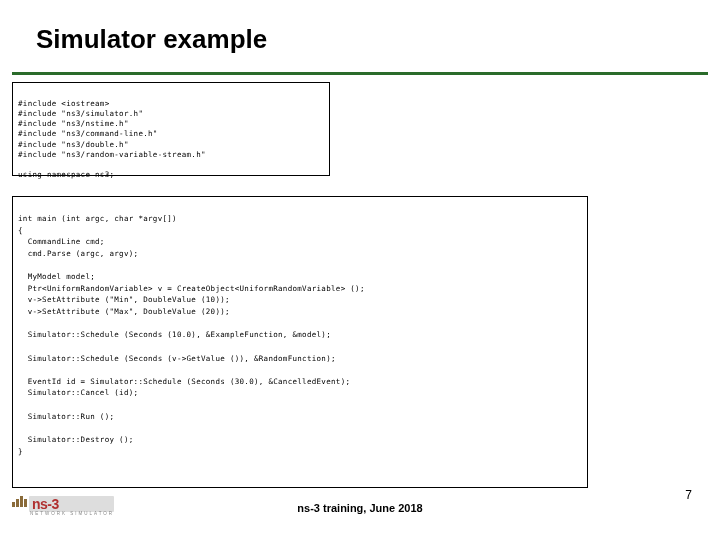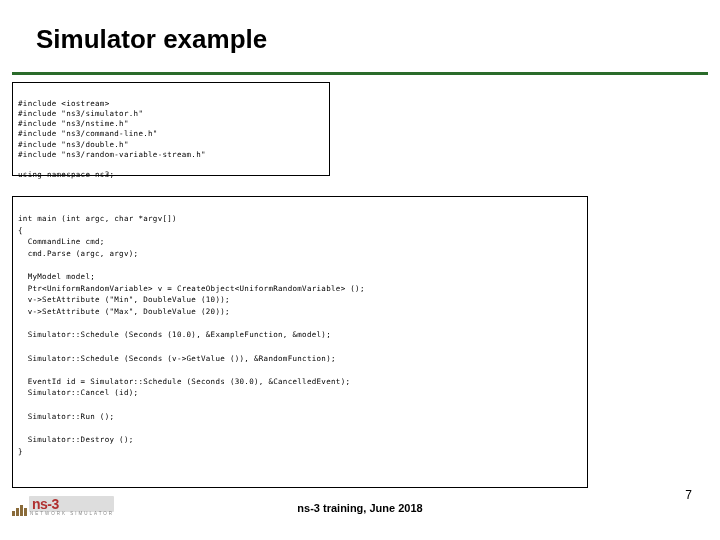--- a/index.html
+++ b/index.html
@@ -51,21 +51,21 @@
       width: 576px;
       height: 292px;
       line-height: 1.55;
       margin-top: 13px;
     }
     .logo {
       position: absolute;
       left: 12px;
       bottom: 24px;
       display: flex;
-      align-items: flex-end;
+      align-items: flex-start;
       gap: 2px;
     }
     .logo-bars {
       display: flex;
       align-items: flex-end;
       gap: 1px;
     }
     .logo-bars span {
       width: 3px;
       background: #8a6b3a;

